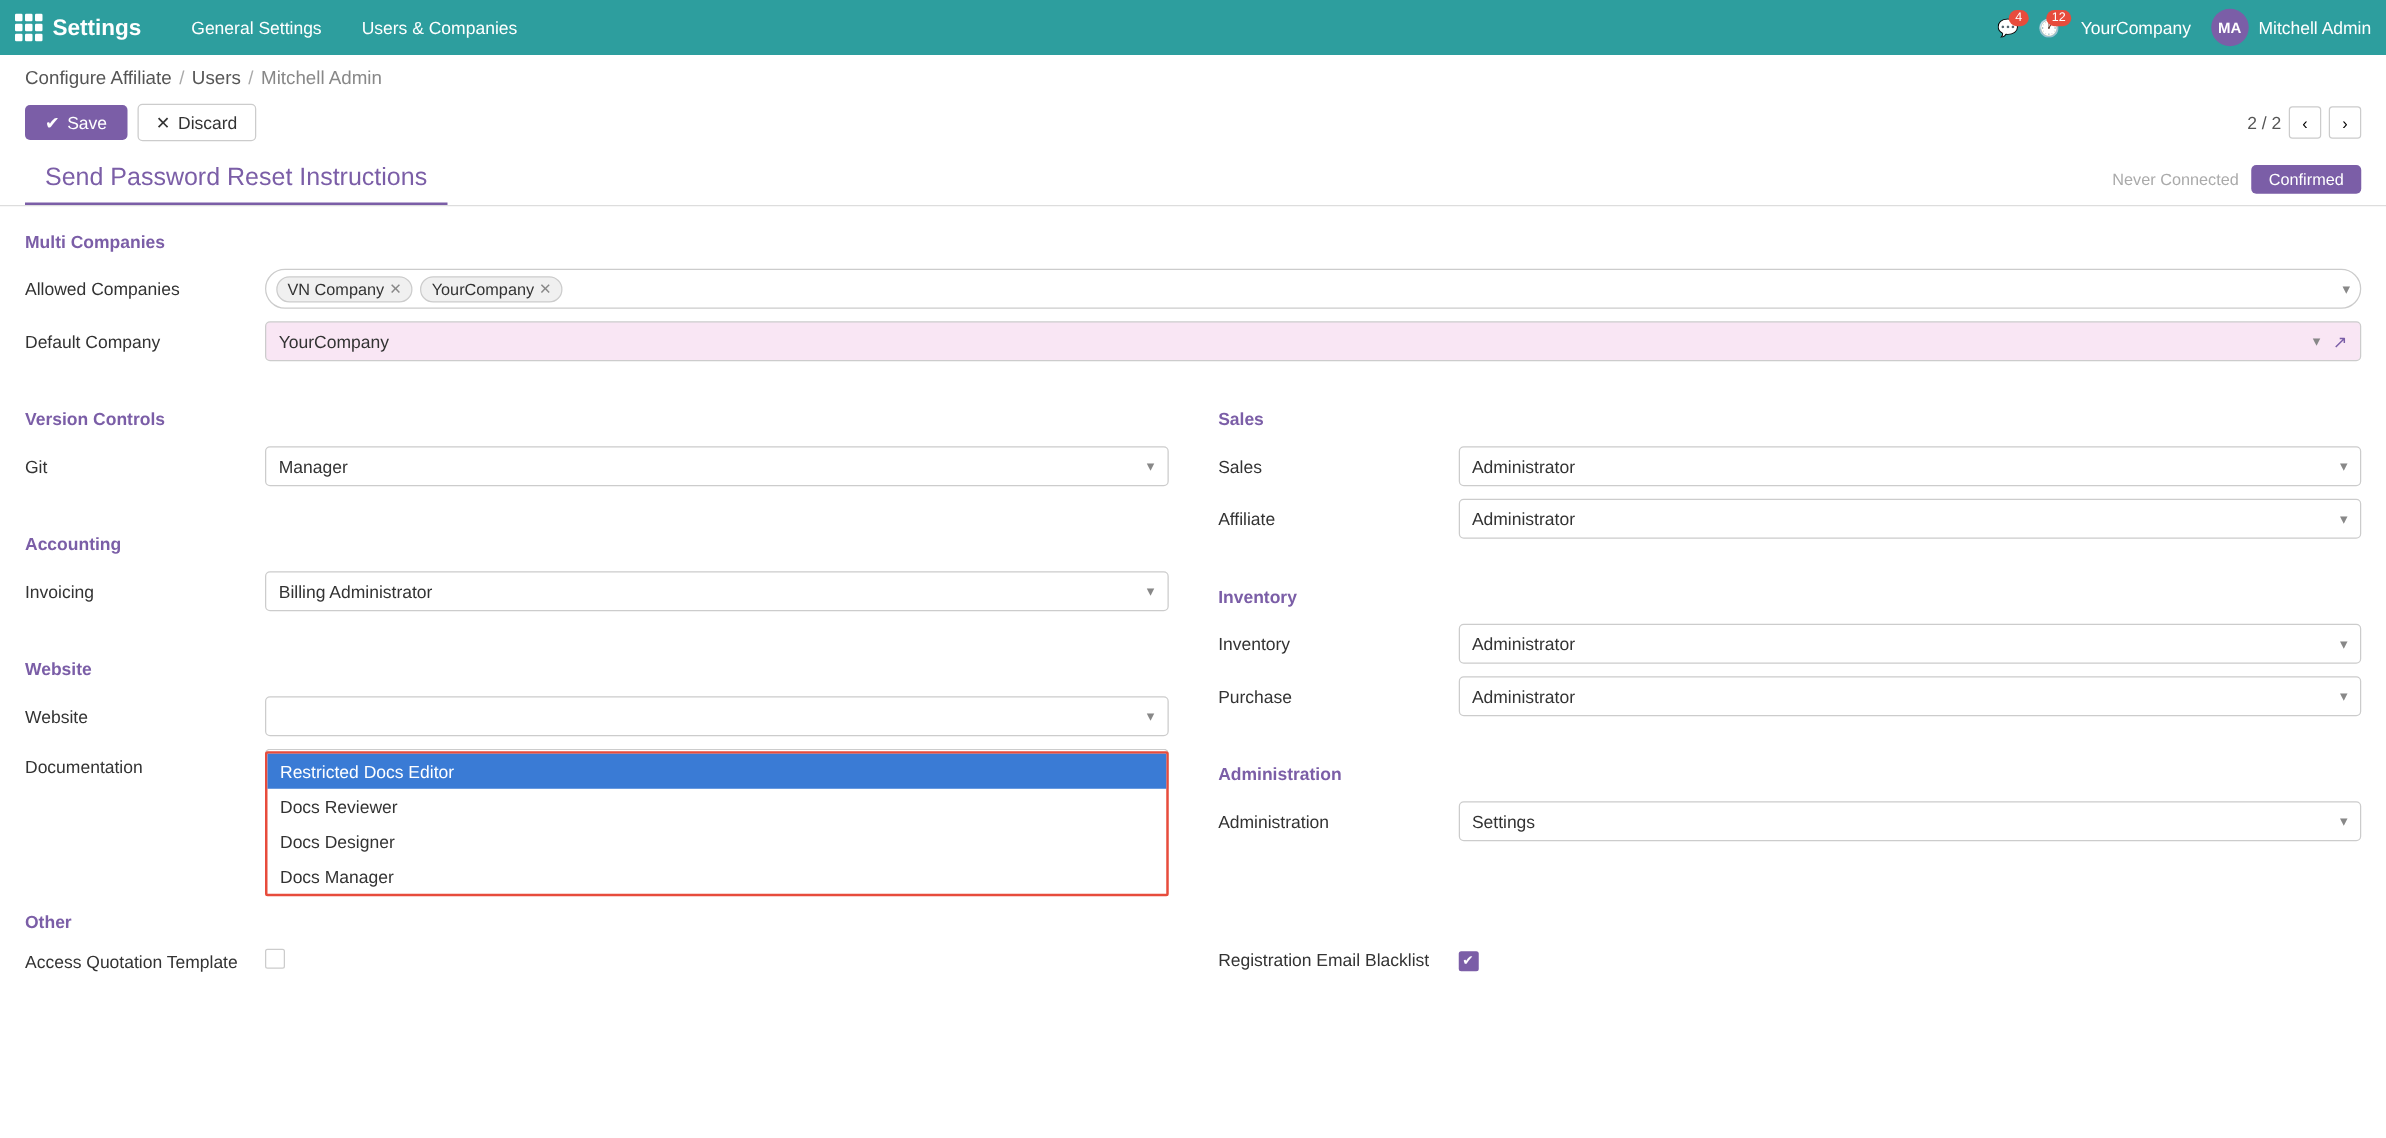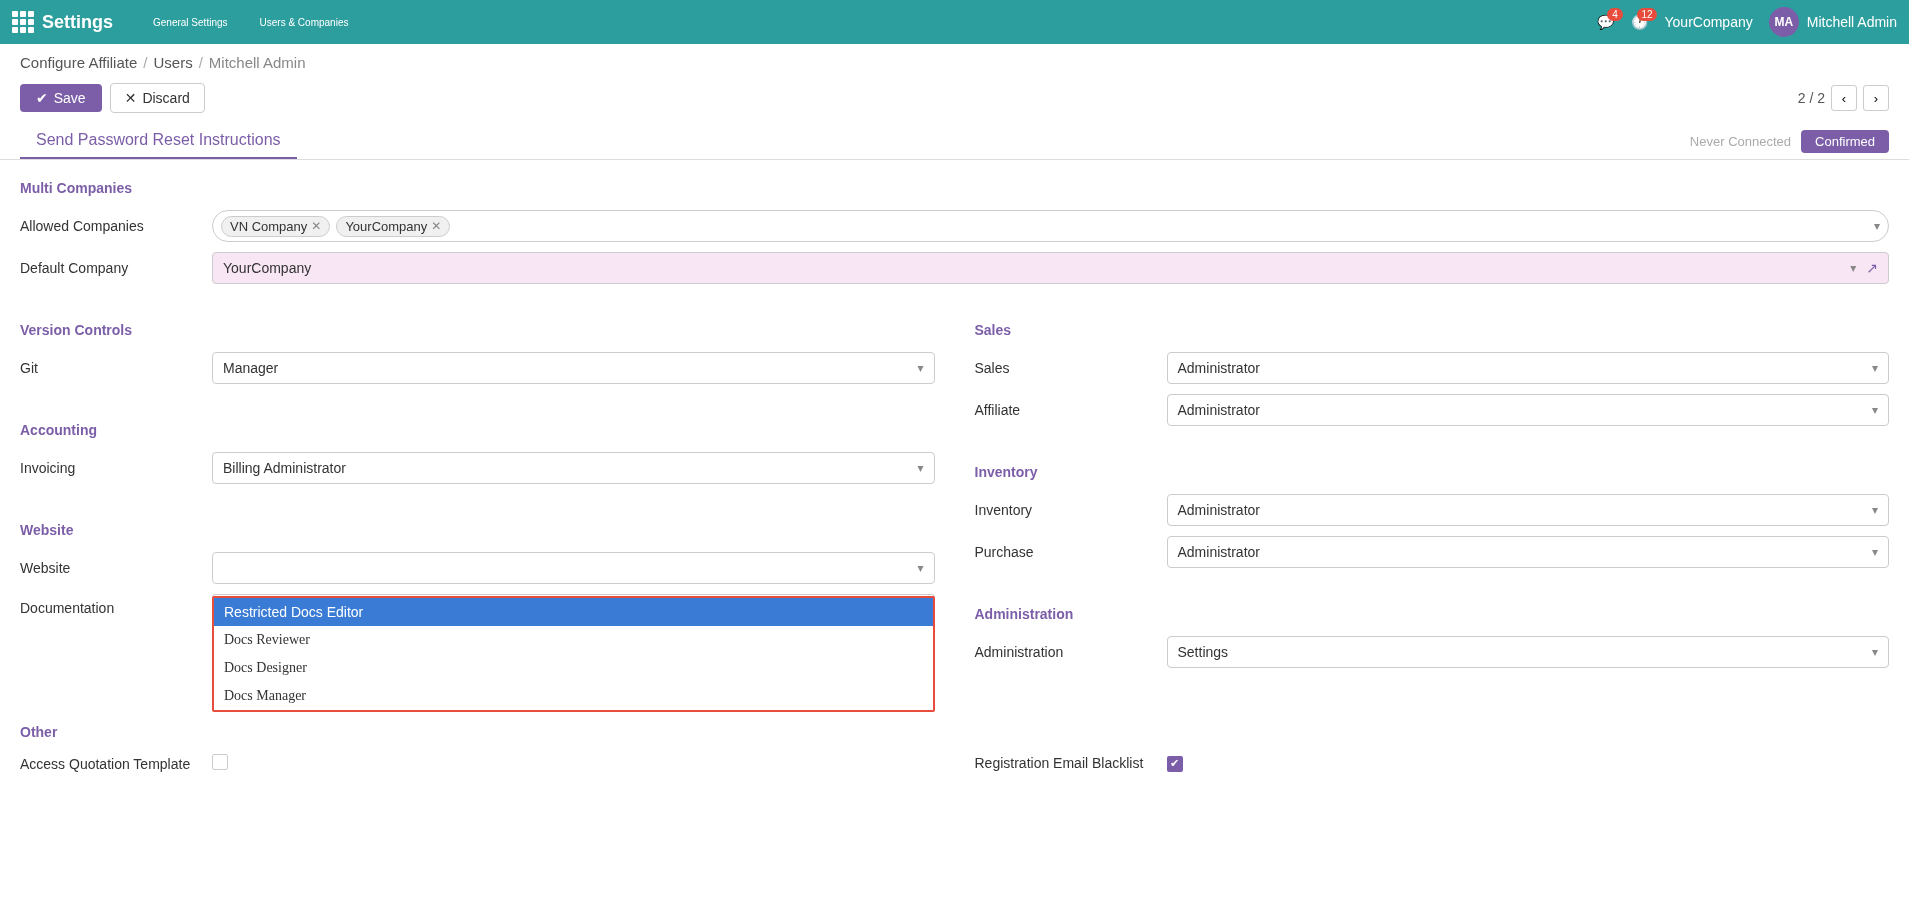--- a/index.html
+++ b/index.html
@@ -39,21 +39,21 @@
       gap: 0;
       flex: 1;
     }
     .topnav-link {
       padding: 0 16px;
       height: 44px;
       display: flex;
       align-items: center;
       color: #fff;
       cursor: pointer;
-      font-size: 10px;
+      font-size: 14px;
       text-decoration: none;
       text-align: right;
     }
     .topnav-right {
       display: flex;
       align-items: center;
       gap: 16px;
     }
     .topnav-icon-badge {
       position: relative;
@@ -159,21 +159,21 @@
     
     .tab-bar {
       border-bottom: 1px solid #ddd;
       padding: 0 20px;
       display: flex;
       align-items: center;
     }
     .tab-item {
       padding: 8px 16px;
       cursor: pointer;
-      font-size: 16px;
+      font-size: 20px;
       border-bottom: 2px solid transparent;
       color: #555;
     }
     .tab-item.active {
       border-bottom: 2px solid #7b5ea7;
       color: #7b5ea7;
     }
     .tab-status-right {
       margin-left: auto;
       display: flex;
@@ -310,21 +310,20 @@
       background: #3a7bd5;
       color: #fff;
       padding: 6px 10px;
       font-size: 14px;
     }
     .dropdown-item {
       padding: 6px 10px;
       font-size: 14px;
       cursor: pointer;
       color: #333;
-      font-family: Liberation Serif, serif;
     }
 
     
     .checkbox-field {
       width: 16px; height: 16px;
       border: 1px solid #ccc;
       border-radius: 2px;
       display: inline-block;
       cursor: pointer;
       background: #fff;

